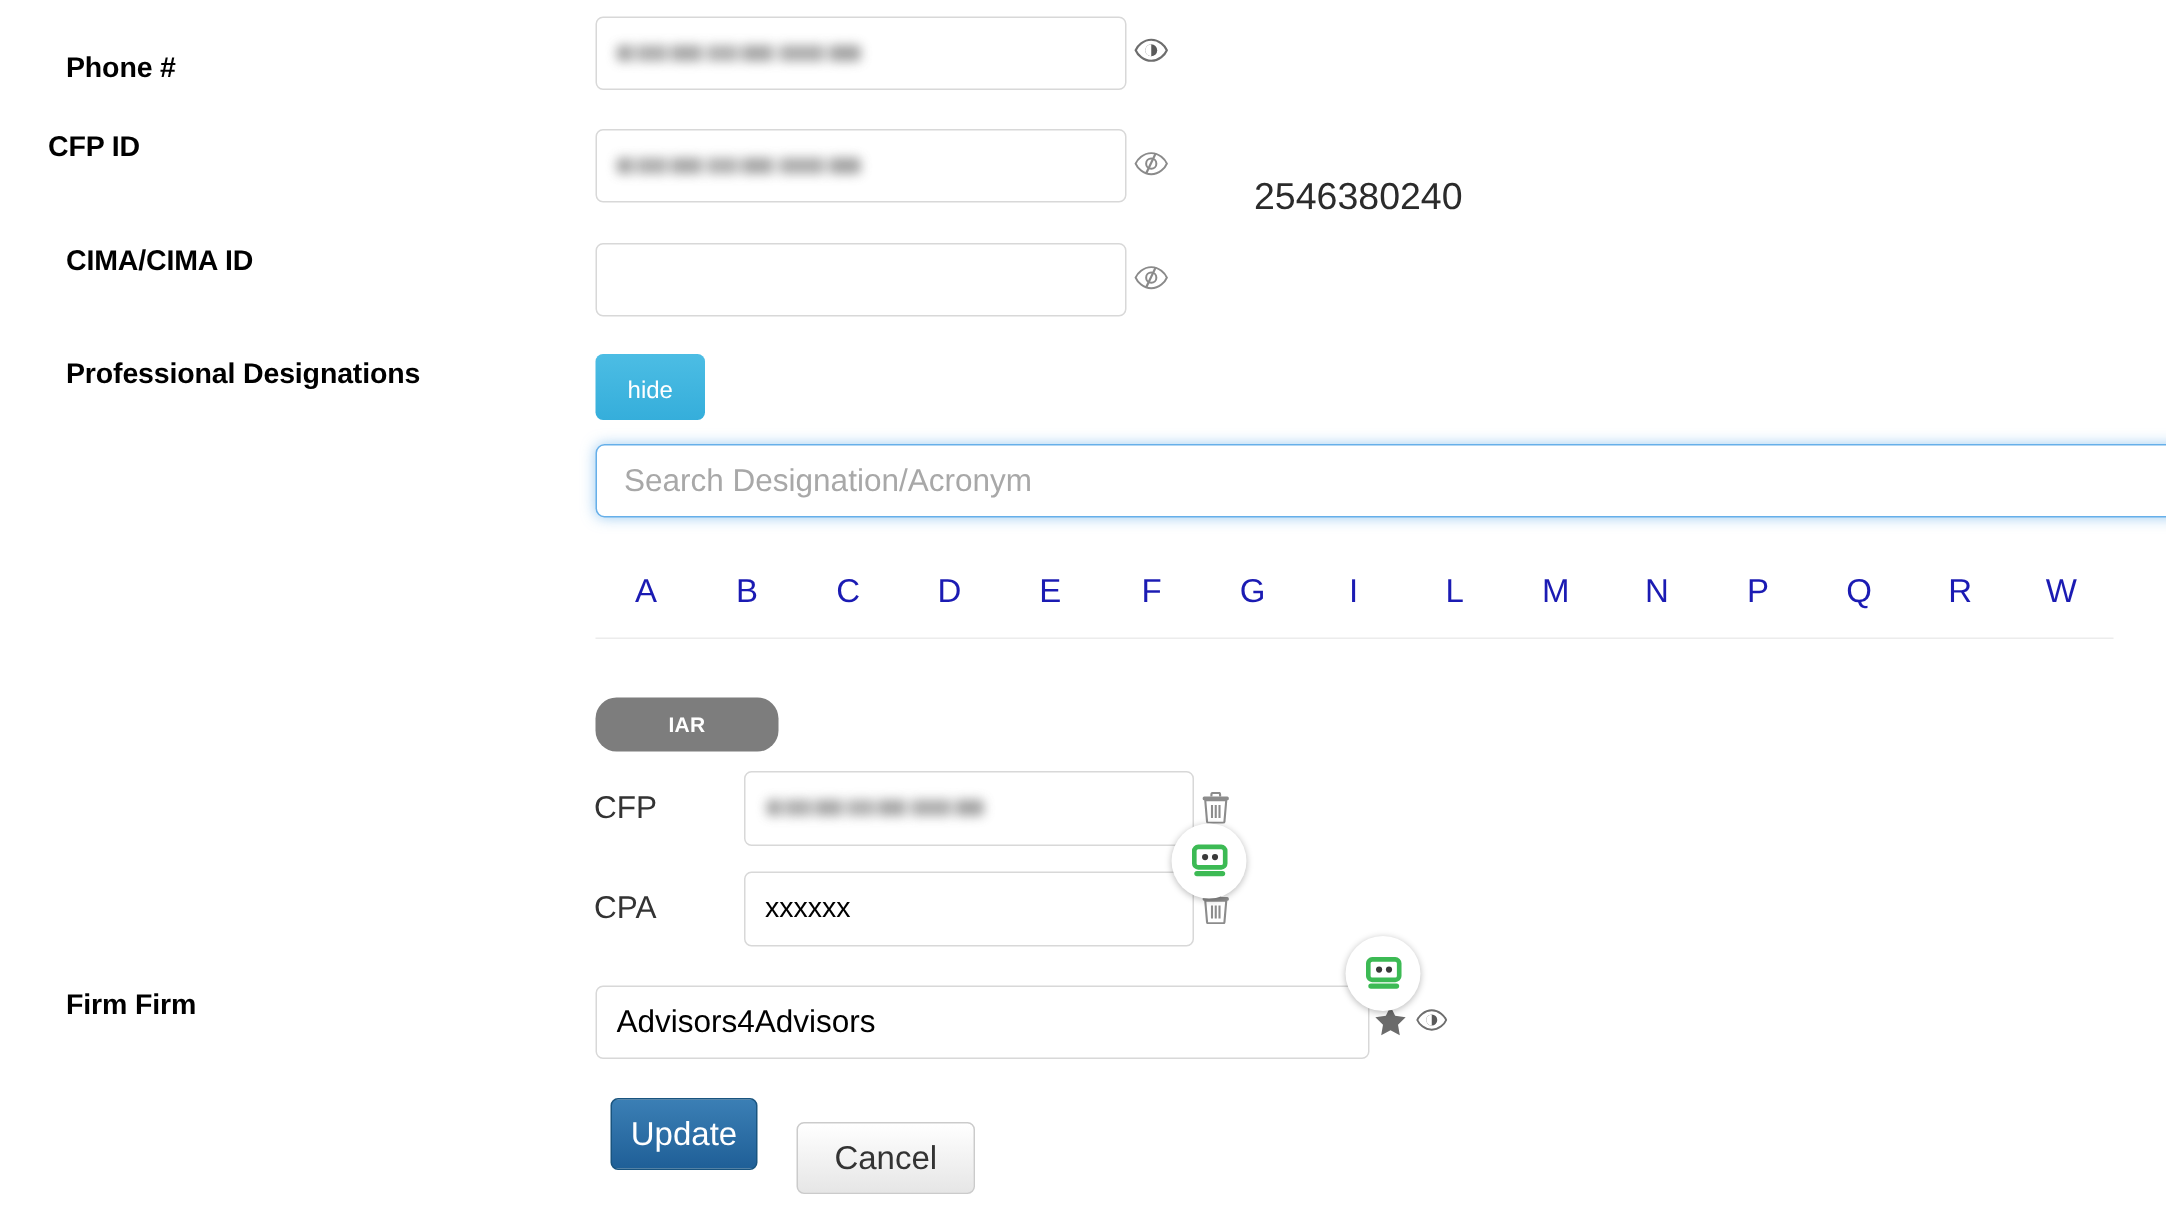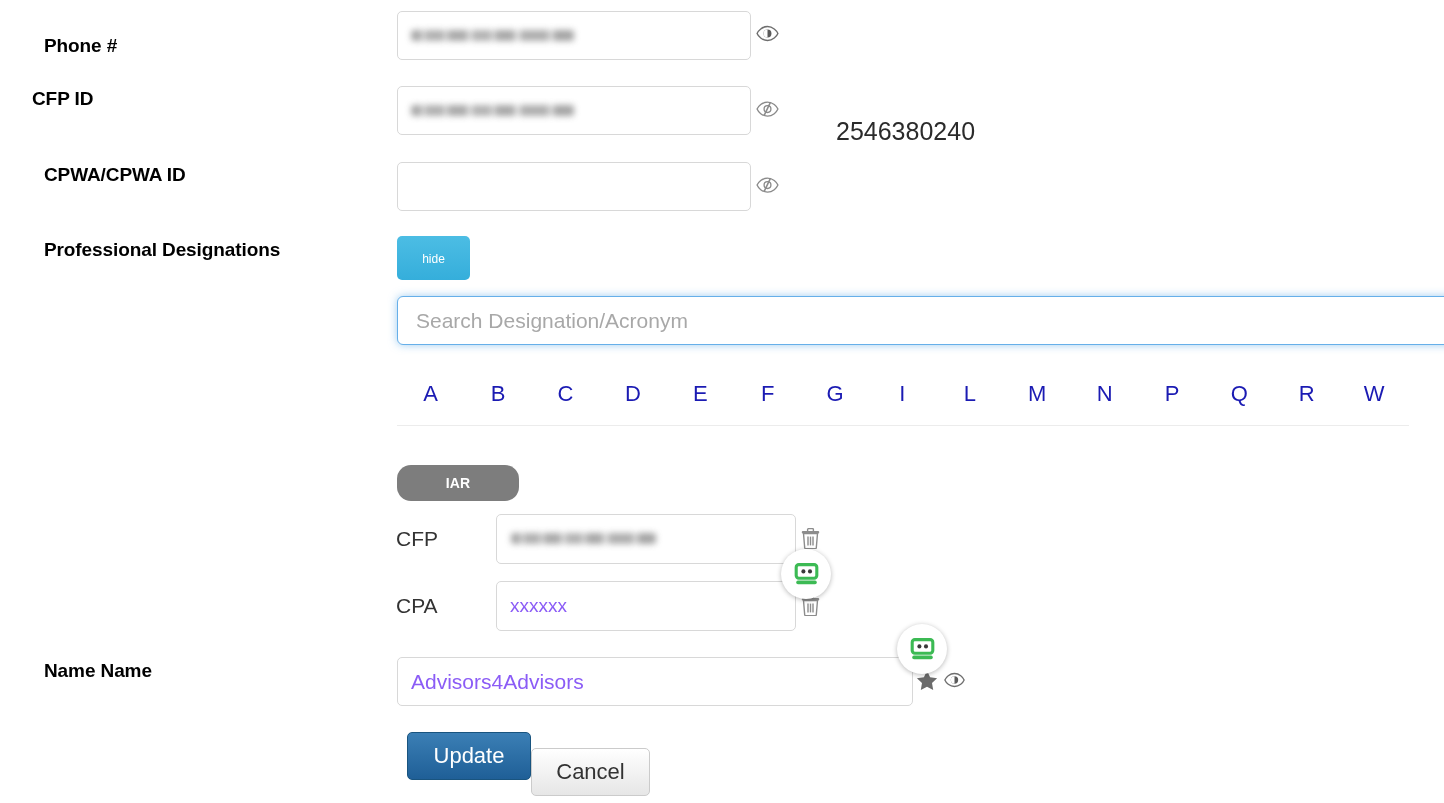--- a/index.html
+++ b/index.html
@@ -28,21 +28,21 @@
   }
 
   
   .txt-input {
     box-sizing: border-box;
     border: 1px solid #d8d8d8;
     border-radius: 5px;
     background: #ffffff;
     font-family: "Liberation Sans", sans-serif;
     font-size: 19px;
-    color: #8b5cf6;
+    color: #000000;
     padding: 0 13px;
     outline: none;
     box-shadow: none;
   }
   .txt-input::placeholder { color: #a5a5a5; }
 
   
   .blurred {
     position: absolute;
     height: 11px;
@@ -63,21 +63,21 @@
   .icon { display: inline-block; line-height: 0; }
 
   
   .hide-btn {
     box-sizing: border-box;
     border: none;
     border-radius: 5px;
     background: linear-gradient(180deg,#4cbde4 0%, #35aedb 100%);
     color: #ffffff;
     font-family: "Liberation Sans", sans-serif;
-    font-size: 12px;
+    font-size: 16px;
     padding: 16px;
     cursor: pointer;
   }
 
   
   .search-box {
     box-sizing: border-box;
     border: 1px solid #66afe9;
     border-radius: 6px;
     background: #fff;
@@ -185,21 +185,21 @@
 </div>
 <span class="abs icon" style="left:756px; top:100px;">
   <svg width="23" height="18" viewBox="0 0 24 19">
     <path d="M12 2.2C6.4 2.2 2.2 6.6 1 9.6c1.2 3 5.4 7.4 11 7.4s9.8-4.4 11-7.4C21.8 6.6 17.6 2.2 12 2.2z" fill="none" stroke="#8a8a8a" stroke-width="1.4"></path>
     <circle cx="12" cy="9.6" r="3.6" fill="none" stroke="#8a8a8a" stroke-width="1.4"></circle>
     <line x1="8.4" y1="16.5" x2="15.2" y2="2.2" stroke="#8a8a8a" stroke-width="1.6"></line>
   </svg>
 </span>
 <div class="abs" style="left:836px; top:117px; font-size:25px; color:#2b2b2b;">2546380240</div>
 
-<div class="abs form-label" style="left:44px; top:164px;">CPWA/CPWA ID</div>
+<div class="abs form-label" style="left:44px; top:164px;">CIMA/CIMA ID</div>
 <div class="abs" style="left:397px; top:162px;">
   <input class="txt-input" type="text" style="width: 354px; height: 49px;" value="">
 </div>
 <span class="abs icon" style="left:756px; top:176px;">
   <svg width="23" height="18" viewBox="0 0 24 19">
     <path d="M12 2.2C6.4 2.2 2.2 6.6 1 9.6c1.2 3 5.4 7.4 11 7.4s9.8-4.4 11-7.4C21.8 6.6 17.6 2.2 12 2.2z" fill="none" stroke="#8a8a8a" stroke-width="1.4"></path>
     <circle cx="12" cy="9.6" r="3.6" fill="none" stroke="#8a8a8a" stroke-width="1.4"></circle>
     <line x1="8.4" y1="16.5" x2="15.2" y2="2.2" stroke="#8a8a8a" stroke-width="1.6"></line>
   </svg>
 </span>
@@ -267,21 +267,21 @@
   <span class="icon">
     <svg width="27" height="27" viewBox="0 0 27 27">
       <rect x="3.2" y="3.6" width="20.6" height="13.6" rx="2.6" fill="none" stroke="#3cba54" stroke-width="3.1"></rect>
       <circle cx="10.4" cy="10.4" r="2.05" fill="#3a3a3a"></circle>
       <circle cx="17.0" cy="10.4" r="2.05" fill="#3a3a3a"></circle>
       <rect x="3.2" y="19.6" width="20.6" height="3.6" rx="1.8" fill="#3cba54"></rect>
     </svg>
   </span>
 </div>
 
-<div class="abs form-label" style="left:44px; top:660px;">Name Name</div>
+<div class="abs form-label" style="left:44px; top:660px;">Firm Firm</div>
 <input class="abs txt-input" type="text" style="left: 397px; top: 657px; width: 516px; height: 49px; font-size: 21px;" value="Advisors4Advisors">
 
 <span class="abs icon" style="left:916px; top:670px;">
   <svg width="22" height="21" viewBox="0 0 22 21">
     <path d="M11 0.8l3.1 6.4 7 1-5.1 4.9 1.2 7-6.2-3.3-6.2 3.3 1.2-7L0.9 8.2l7-1L11 0.8z" fill="#6b6b6b"></path>
   </svg>
 </span>
 <span class="abs icon" style="left:944px; top:672px;">
   <svg width="21" height="16" viewBox="0 0 24 18">
     <path d="M12 1.6C6.4 1.6 2.2 6 1 9c1.2 3 5.4 7.4 11 7.4S21.8 12 23 9c-1.2-3-5.4-7.4-11-7.4z" fill="none" stroke="#6e6e6e" stroke-width="1.5"></path>
@@ -294,14 +294,14 @@
   <span class="icon">
     <svg width="27" height="27" viewBox="0 0 27 27">
       <rect x="3.2" y="3.6" width="20.6" height="13.6" rx="2.6" fill="none" stroke="#3cba54" stroke-width="3.1"></rect>
       <circle cx="10.4" cy="10.4" r="2.05" fill="#3a3a3a"></circle>
       <circle cx="17.0" cy="10.4" r="2.05" fill="#3a3a3a"></circle>
       <rect x="3.2" y="19.6" width="20.6" height="3.6" rx="1.8" fill="#3cba54"></rect>
     </svg>
   </span>
 </div>
 
-<button class="abs btn btn-primary" style="left:407px; top:732px; width:124px; height:48px;">Update</button>
+<button class="abs btn btn-primary" style="left:407px; top:732px; width:98px; height:48px;">Update</button>
 <button class="abs btn btn-default" style="left:531px; top:732px; width:119px; height:48px;">Cancel</button>
 
 </body></html>

